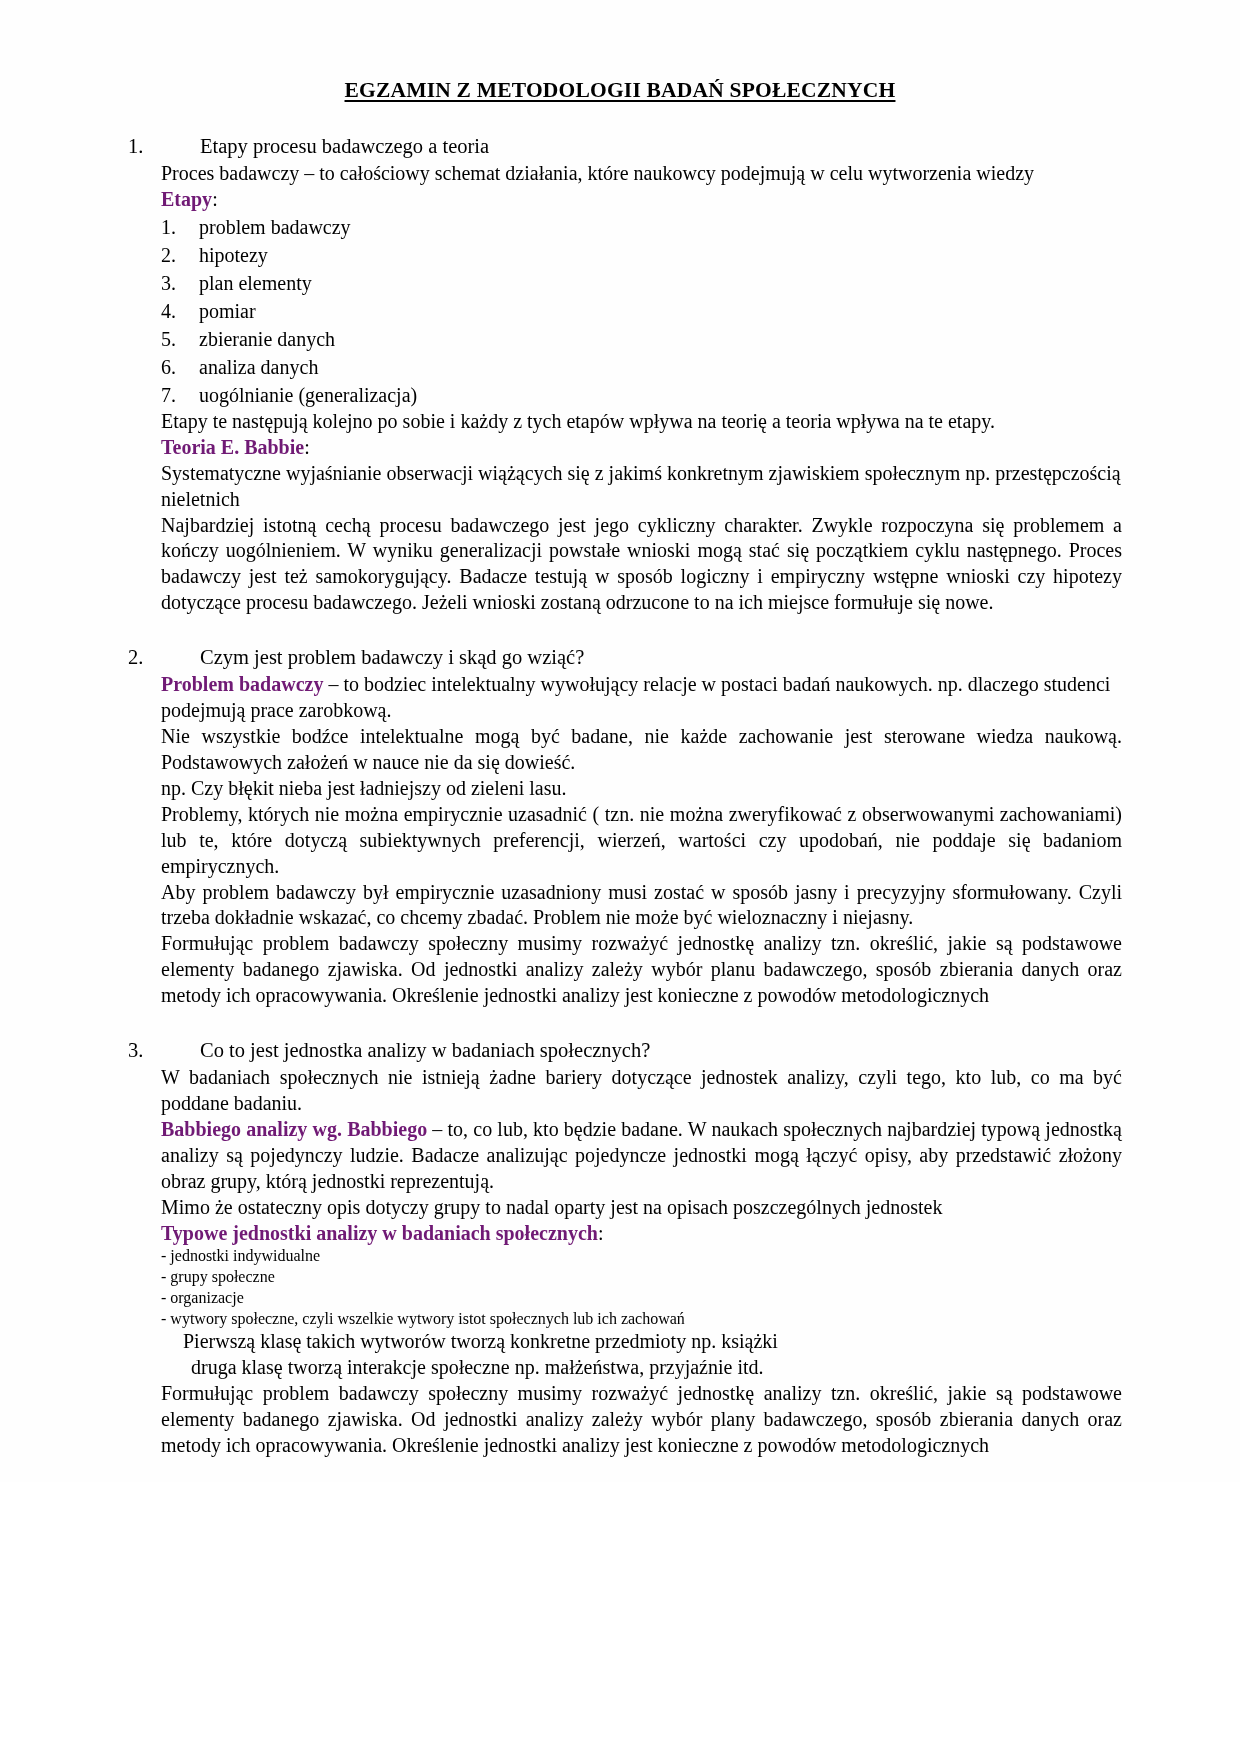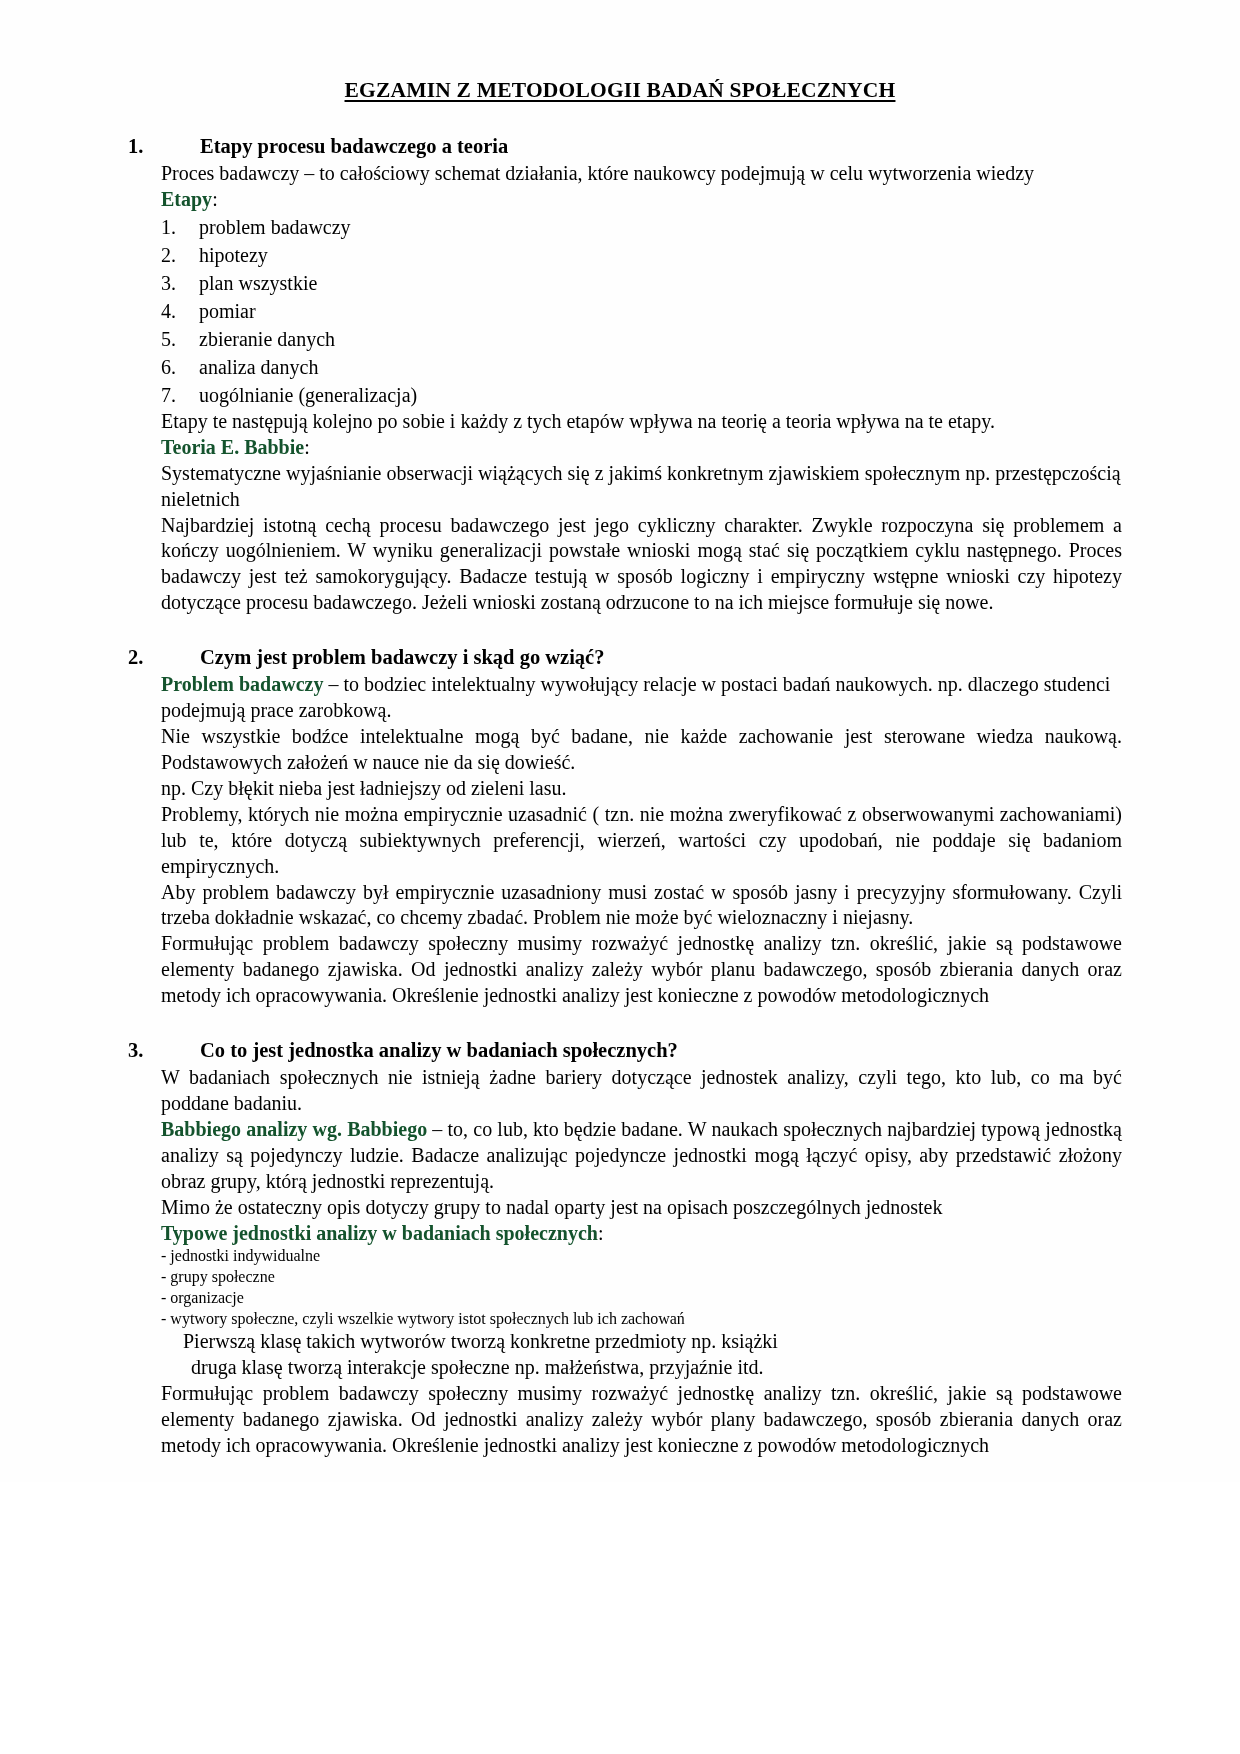--- a/index.html
+++ b/index.html
@@ -29,21 +29,21 @@
     letter-spacing: 0.2px;
     text-decoration: underline;
     text-underline-offset: 3px;
     margin: 0 0 30px 0;
   }
   .section {
     margin: 0 0 6px 0;
   }
   .sec-head {
     display: block;
-    font-weight: bold;
+    font-weight: normal;
     font-size: 20.5px;
     margin: 0 0 2px 0;
     line-height: 1.28;
   }
   .sec-num {
     display: inline-block;
     width: 72px;
     margin-left: 10px;
   }
   .body-block {
@@ -53,21 +53,21 @@
     margin: 0;
     font-size: 20px;
     line-height: 1.295;
     text-align: justify;
     text-justify: inter-word;
   }
   p.para.left {
     text-align: left;
   }
   .red {
-    color: #14532d;
+    color: #701a75;
     font-weight: bold;
   }
   ol.num-list {
     list-style: none;
     margin: 0;
     padding: 0;
   }
   ol.num-list li {
     font-size: 20px;
     line-height: 1.40;
@@ -105,21 +105,21 @@
   <div class="section">
     <div class="sec-head">
       <span class="sec-num">1.</span><span>Etapy procesu badawczego a teoria</span>
     </div>
     <div class="body-block">
       <p class="para left">Proces badawczy – to całościowy schemat działania, które naukowcy podejmują w celu wytworzenia wiedzy</p>
       <p class="para left"><span class="red">Etapy</span><span>:</span></p>
       <ol class="num-list">
         <li><span class="mark">1.</span><span>problem badawczy</span></li>
         <li><span class="mark">2.</span><span>hipotezy</span></li>
-        <li><span class="mark">3.</span><span>plan wszystkie</span></li>
+        <li><span class="mark">3.</span><span>plan elementy</span></li>
         <li><span class="mark">4.</span><span>pomiar</span></li>
         <li><span class="mark">5.</span><span>zbieranie danych</span></li>
         <li><span class="mark">6.</span><span>analiza danych</span></li>
         <li><span class="mark">7.</span><span>uogólnianie (generalizacja)</span></li>
       </ol>
       <p class="para left">Etapy te następują kolejno po sobie i każdy z tych etapów wpływa na teorię a teoria wpływa na te etapy.</p>
       <p class="para left"><span class="red">Teoria E. Babbie</span><span>:</span></p>
       <p class="para left">Systematyczne wyjaśnianie obserwacji wiążących się z jakimś konkretnym zjawiskiem społecznym np. przestępczością nieletnich</p>
       <p class="para">Najbardziej istotną cechą procesu badawczego jest jego cykliczny charakter. Zwykle rozpoczyna się problemem a kończy uogólnieniem. W wyniku generalizacji powstałe wnioski mogą stać się początkiem cyklu następnego. Proces badawczy jest też samokorygujący. Badacze testują w sposób logiczny i empiryczny wstępne wnioski czy hipotezy dotyczące procesu badawczego. Jeżeli wnioski zostaną odrzucone to na ich miejsce formułuje się nowe.</p>
     </div>

